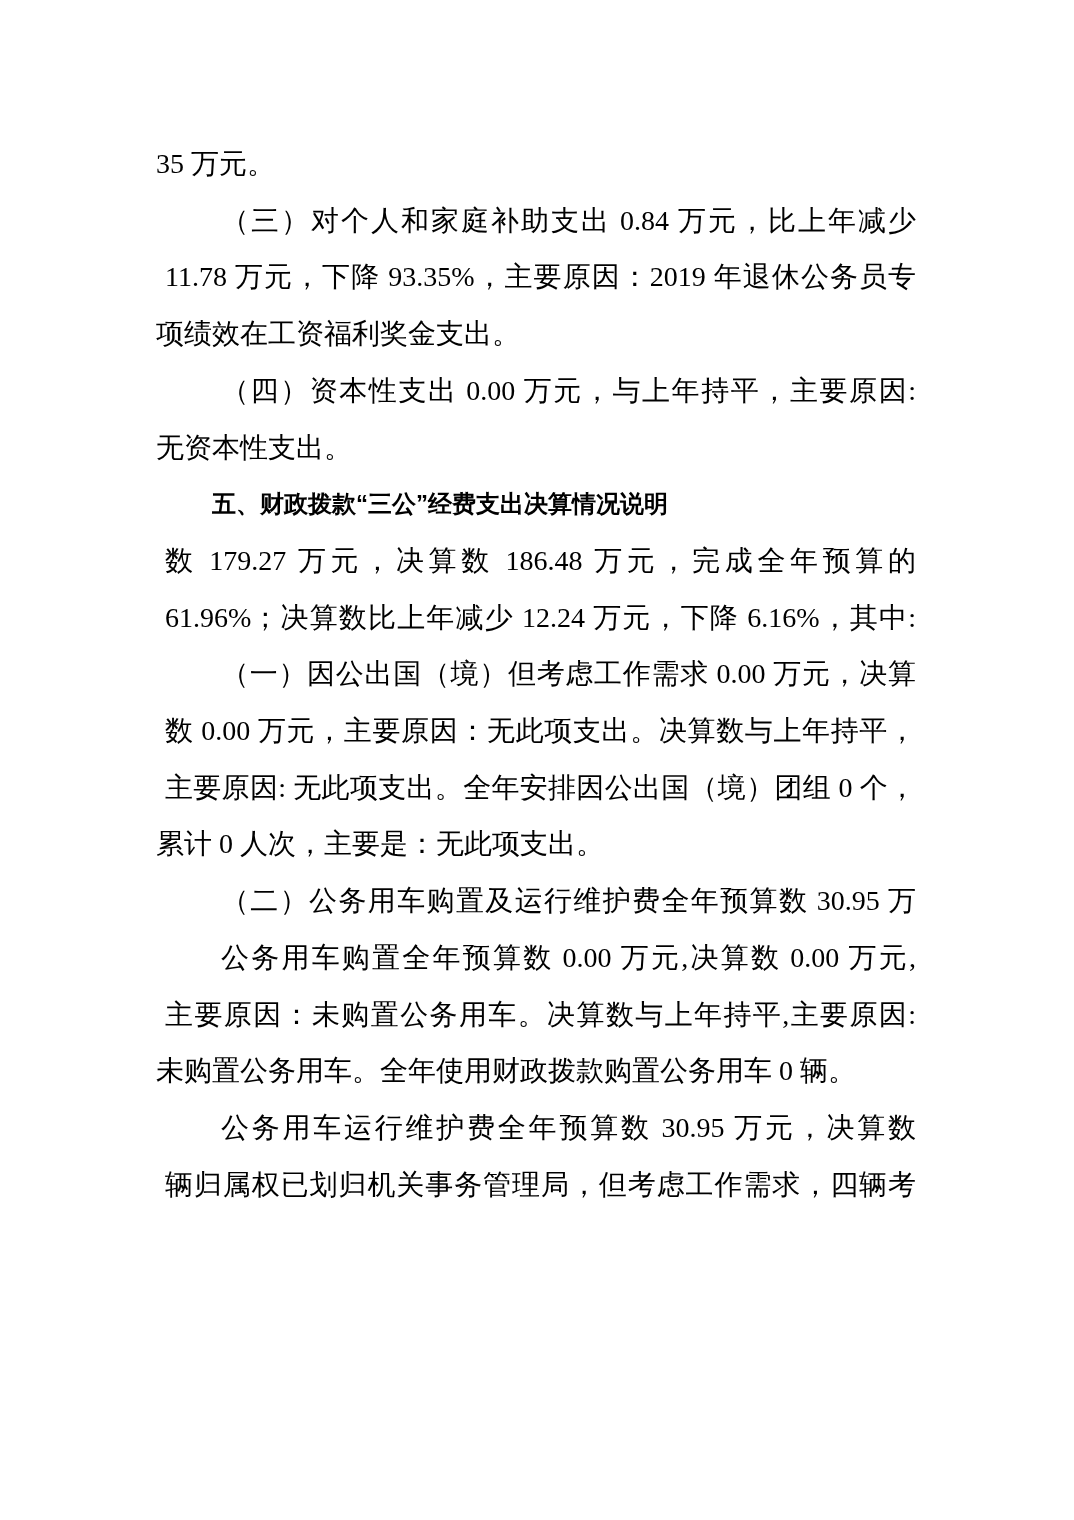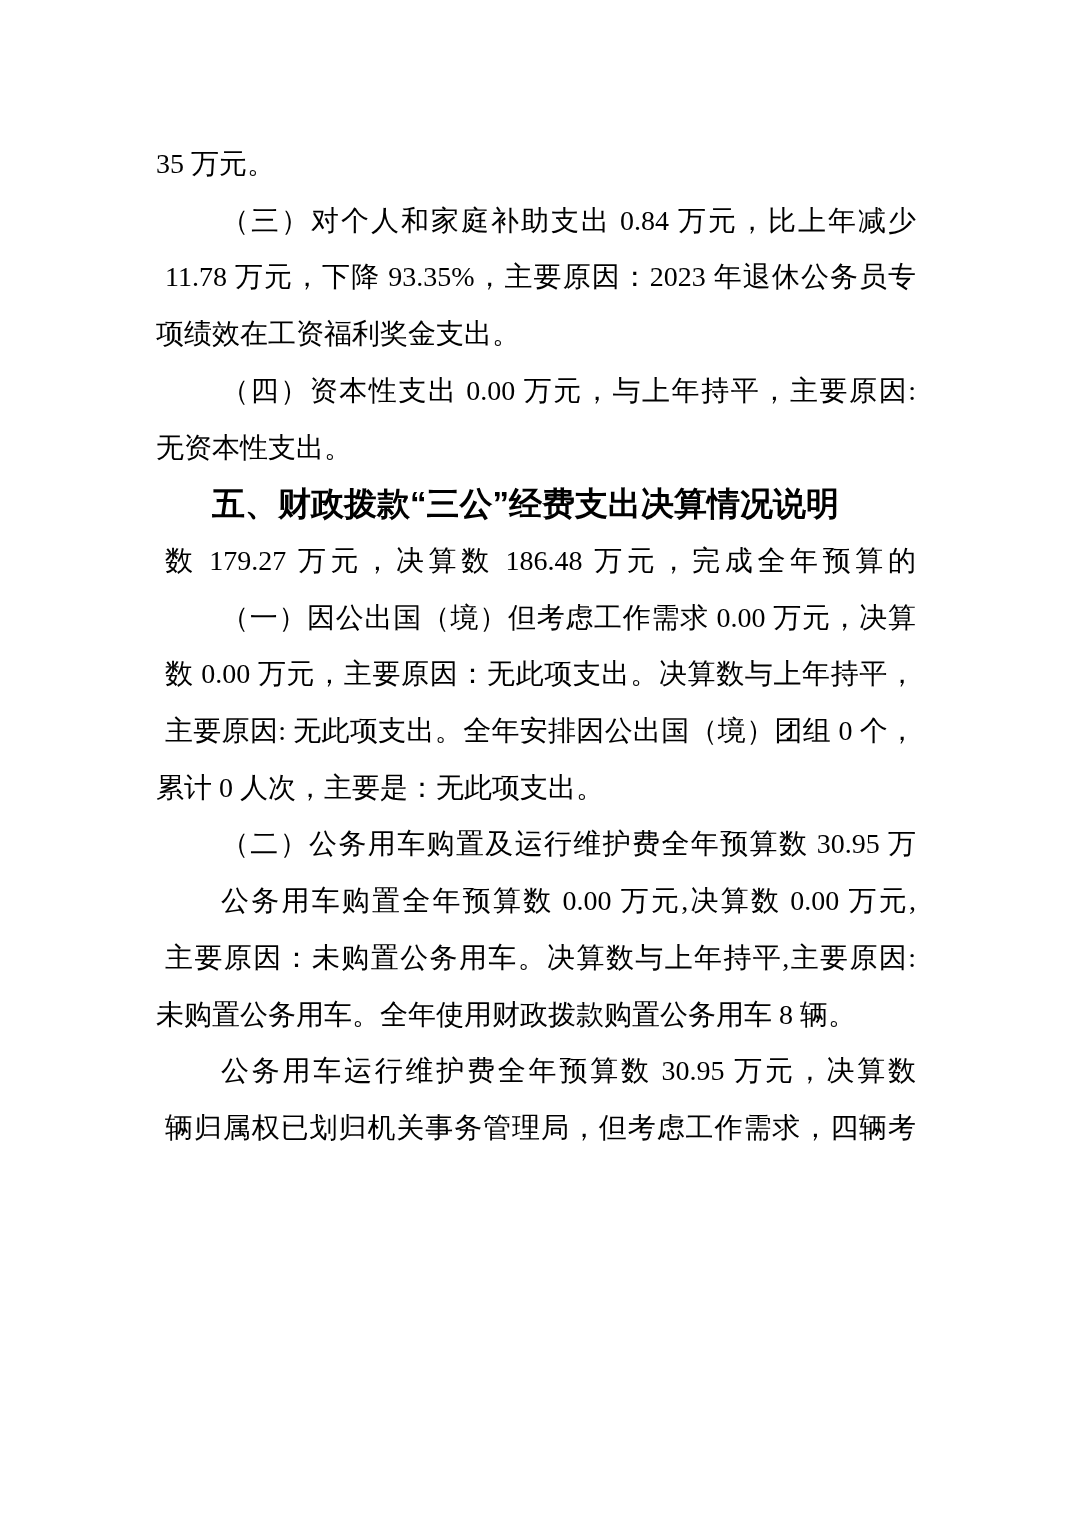--- a/index.html
+++ b/index.html
@@ -34,21 +34,21 @@
     text-align-last: justify;
     white-space: normal;
     margin-left: 9px;
   }
   .line.ind {
     text-indent: 56px;
   }
   .line.heading {
     font-family: "Liberation Sans", "DejaVu Sans", sans-serif;
     font-weight: bold;
-    font-size: 33px;
+    font-size: 24px;
     text-indent: 56px;
     text-align-last: left;
     white-space: nowrap;
   }
   .footer {
     position: absolute;
     left: 0;
     top: 1408px;
     width: 100%;
     text-align: center;
@@ -56,33 +56,34 @@
     word-spacing: 9px;
   }
 </style>
 </head>
 <body>
 
 <div class="page">
   <div class="text-block">
     <div class="line">35 万元。</div>
     <div class="line ind j">（三）对个人和家庭补助支出 0.84 万元，比上年减少</div>
-    <div class="line j">11.78 万元，下降 93.35%，主要原因：2023 年退休公务员专</div>
+    <div class="line j">11.78 万元，下降 93.35%，主要原因：2019 年退休公务员专</div>
     <div class="line">项绩效在工资福利奖金支出。</div>
     <div class="line ind j">（四）资本性支出 0.00 万元，与上年持平，主要原因:</div>
     <div class="line">无资本性支出。</div>
     <div class="line heading">五、财政拨款“三公”经费支出决算情况说明</div>
     <div class="line j">数 179.27 万元，决算数 186.48 万元，完成全年预算的</div>
+    <div class="line j">61.96%；决算数比上年减少 12.24 万元，下降 6.16%，其中:</div>
     <div class="line ind j">（一）因公出国（境）但考虑工作需求 0.00 万元，决算</div>
     <div class="line j">数 0.00 万元，主要原因：无此项支出。决算数与上年持平，</div>
     <div class="line j">主要原因: 无此项支出。全年安排因公出国（境）团组 0 个，</div>
     <div class="line">累计 0 人次，主要是：无此项支出。</div>
     <div class="line ind j">（二）公务用车购置及运行维护费全年预算数 30.95 万</div>
     <div class="line ind j">公务用车购置全年预算数 0.00 万元,决算数 0.00 万元,</div>
     <div class="line j">主要原因：未购置公务用车。决算数与上年持平,主要原因:</div>
-    <div class="line">未购置公务用车。全年使用财政拨款购置公务用车 8 辆。</div>
+    <div class="line">未购置公务用车。全年使用财政拨款购置公务用车 0 辆。</div>
     <div class="line ind j">公务用车运行维护费全年预算数 30.95 万元，决算数</div>
     <div class="line j">辆归属权已划归机关事务管理局，但考虑工作需求，四辆考</div>
   </div>
   <div class="footer">
     <span>— 19 —</span>
   </div>
 </div>
 
 </body></html>

